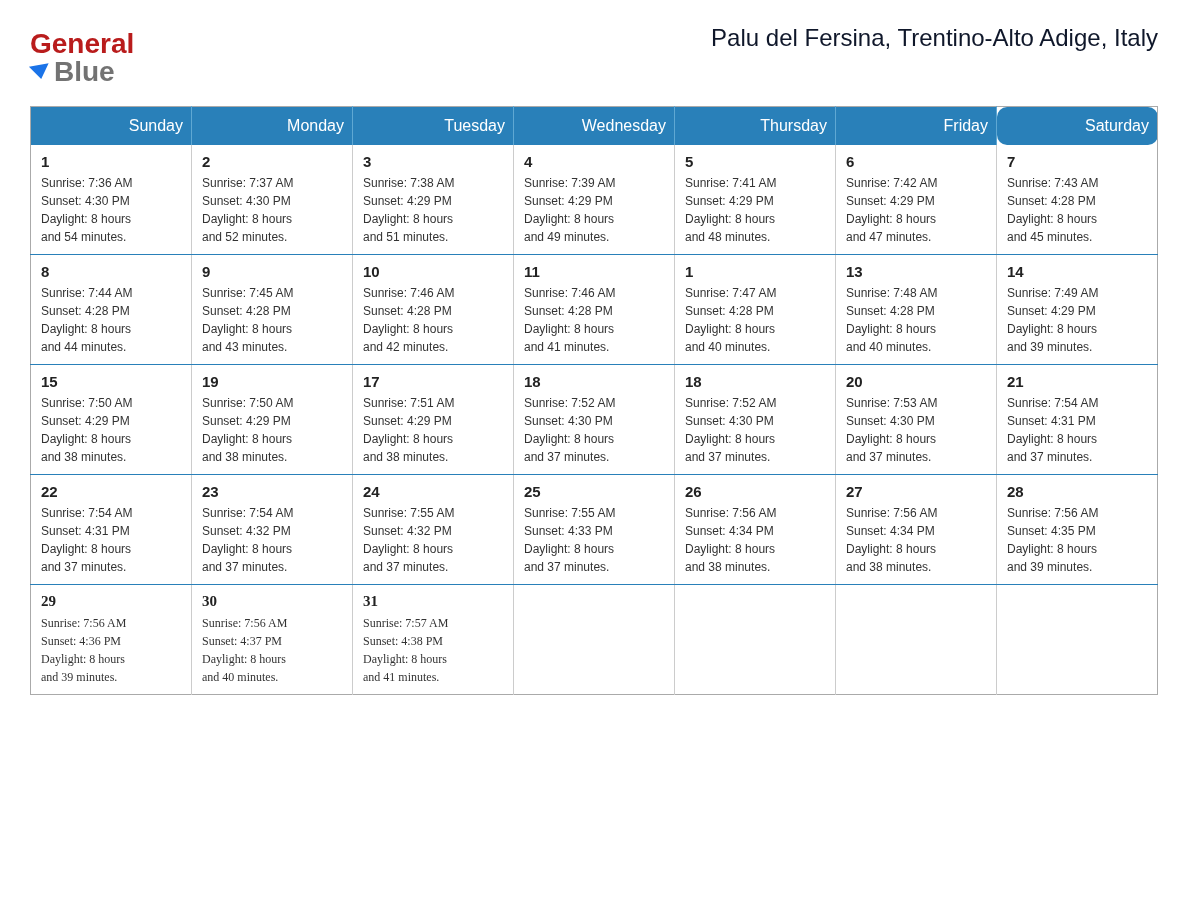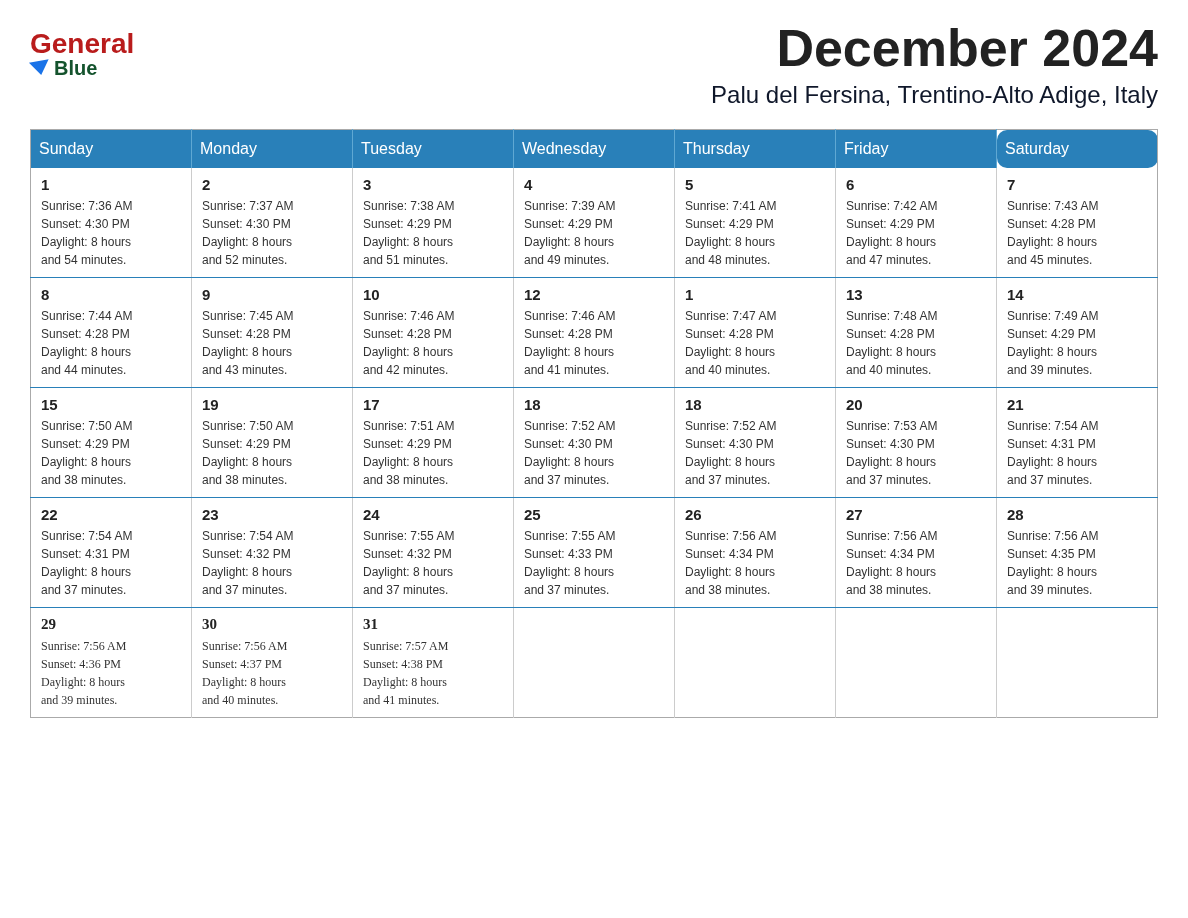--- a/index.html
+++ b/index.html
@@ -22,23 +22,23 @@
       align-items: flex-start;
       padding-top: 10px;
     }
     .logo-general {
       font-size: 28px;
       font-weight: bold;
       color: #b91c1c;
       line-height: 1;
     }
     .logo-blue {
-      font-size: 20px;
+      font-size: 28px;
       font-weight: bold;
-      color: #14532d;
+      color: #737373;
       line-height: 1;
       display: flex;
       align-items: center;
     }
     .title-section {
       text-align: right;
     }
     .month-title {
       font-size: 52px;
       font-weight: bold;
@@ -52,21 +52,21 @@
     }
     .calendar-table {
       width: 100%;
       border-collapse: collapse;
       border: 1px solid #aaa;
     }
     .calendar-table th {
       background-color: #2980b9;
       color: white;
       padding: 10px 8px;
-      text-align: left;
+      text-align: right;
       font-size: 16px;
       font-weight: normal;
       border-right: 1px solid #5fa8d3;
     }
     .calendar-table th:last-child {
       border-right: none;
       border-radius: 10px;
     }
     .calendar-table td {
       vertical-align: top;
@@ -118,21 +118,20 @@
       <div class="logo-text">
         <span class="logo-general">General</span>
         <span class="logo-blue">
           <span style="display:inline-block;width:0;height:0;border-left:10px solid transparent;border-right:10px solid transparent;border-top:14px solid #1a73e8;margin-right:4px;transform:rotate(-10deg);"></span>
           <span>Blue</span>
         </span>
       </div>
     </div>
   </div>
   <div class="title-section">
-    <div class="month-title">December 2024</div>
     <div class="location-title">Palu del Fersina, Trentino-Alto Adige, Italy</div>
   </div>
 </div>
 
 <table class="calendar-table">
   <thead>
     <tr>
     <th>Sunday</th>
         <th>Monday</th>
         <th>Tuesday</th>
@@ -230,21 +229,21 @@
         <td>
         <div class="day-number">10</div>
         <div class="day-info">
           Sunrise: 7:46 AM<br>
           Sunset: 4:28 PM<br>
           Daylight: 8 hours<br>
           and 42 minutes.
         </div>
       </td>
         <td>
-        <div class="day-number">12</div>
+        <div class="day-number">11</div>
         <div class="day-info">
           Sunrise: 7:46 AM<br>
           Sunset: 4:28 PM<br>
           Daylight: 8 hours<br>
           and 41 minutes.
         </div>
       </td>
         <td>
         <div class="day-number">1</div>
         <div class="day-info">

